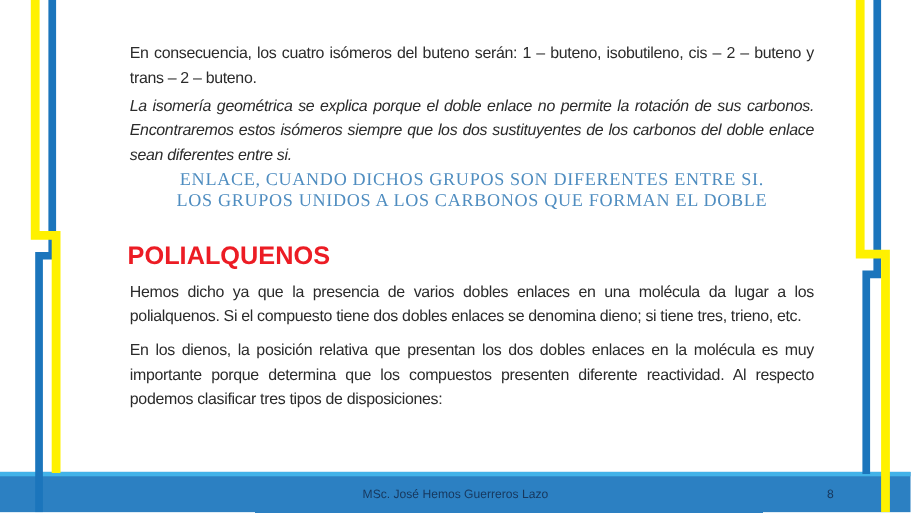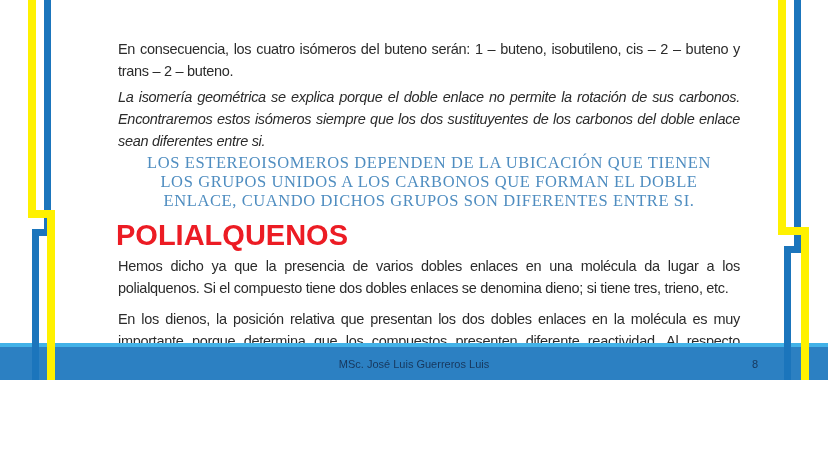--- a/index.html
+++ b/index.html
@@ -1,19 +1,19 @@
 <!DOCTYPE html>
 <html><head>
 <meta charset="utf-8">
 <style>
   html, body { margin: 0; padding: 0; background: #ffffff; }
   .slide {
     position: relative;
     width: 828px;
-    height: 380px;
+    height: 466px;
     background: #ffffff;
     overflow: hidden;
     font-family: "Liberation Sans", sans-serif;
   }
   .content {
     position: absolute;
     left: 118px;
     width: 622px;
     top: 0;
   }
@@ -42,21 +42,21 @@
     font-size: 16.5px;
     line-height: 19px;
     letter-spacing: 0.6px;
     color: #4f8dc0;
   }
   .red-heading {
     position: absolute;
     top: 219px;
     left: -2px;
     margin: 0;
-    font-size: 29px;
+    font-size: 23px;
     font-weight: bold;
     letter-spacing: 0px;
     color: #ec1c24;
   }
   .footer {
     position: absolute;
     left: 0;
     bottom: 0;
     width: 828px;
     height: 37px;
@@ -96,34 +96,33 @@
 </head>
 <body>
 
 <div class="slide">
 
   <div class="content">
     <p class="body para1">En consecuencia, los cuatro isómeros del buteno serán: 1 – buteno, isobutileno, cis – 2 – buteno y trans – 2 – buteno.</p>
     <p class="body para2">La isomería geométrica se explica porque el doble enlace no permite la rotación de sus carbonos. Encontraremos estos isómeros siempre que los dos sustituyentes de los carbonos del doble enlace sean diferentes entre si.</p>
 
     <div class="blue-heading">
-      <div>LOS ESTEREOISOMEROS DEPENDEN DE LA UBICACIÓN QUE TIENEN</div>
+      <div>ENLACE, CUANDO DICHOS GRUPOS SON DIFERENTES ENTRE SI.</div>
       <div>LOS GRUPOS UNIDOS A LOS CARBONOS QUE FORMAN EL DOBLE</div>
-      <div>ENLACE, CUANDO DICHOS GRUPOS SON DIFERENTES ENTRE SI.</div>
     </div>
 
     <h2 class="red-heading">POLIALQUENOS</h2>
 
     <p class="body para3">Hemos dicho ya que la presencia de varios dobles enlaces en una molécula da lugar a los polialquenos. Si el compuesto tiene dos dobles enlaces se denomina dieno; si tiene tres, trieno, etc.</p>
     <p class="body para4">En los dienos, la posición relativa que presentan los dos dobles enlaces en la molécula es muy importante porque determina que los compuestos presenten diferente reactividad. Al respecto podemos clasificar tres tipos de disposiciones:</p>
   </div>
 
   <div class="footer">
     <div class="footer-strip"></div>
-    <span class="footer-author">MSc. José Luis Guerreros Luis</span>
+    <span class="footer-author">MSc. José Hemos Guerreros Lazo</span>
     <span class="footer-page">8</span>
   </div>
 
   <svg class="deco" width="828" height="466" viewBox="0 0 828 466">
 
     <polyline points="47.5,0 47.5,232.5 35.5,232.5 35.5,466" fill="none" stroke="#1b75bc" stroke-width="7"></polyline>
     <polyline points="797.5,0 797.5,249.5 787.5,249.5 787.5,431" fill="none" stroke="#1b75bc" stroke-width="7"></polyline>
     <polyline points="32,0 32,214 51,214 51,430" fill="none" stroke="#fff100" stroke-width="8"></polyline>
     <polyline points="782,0 782,231 805,231 805,466" fill="none" stroke="#fff100" stroke-width="8"></polyline>
   </svg>

